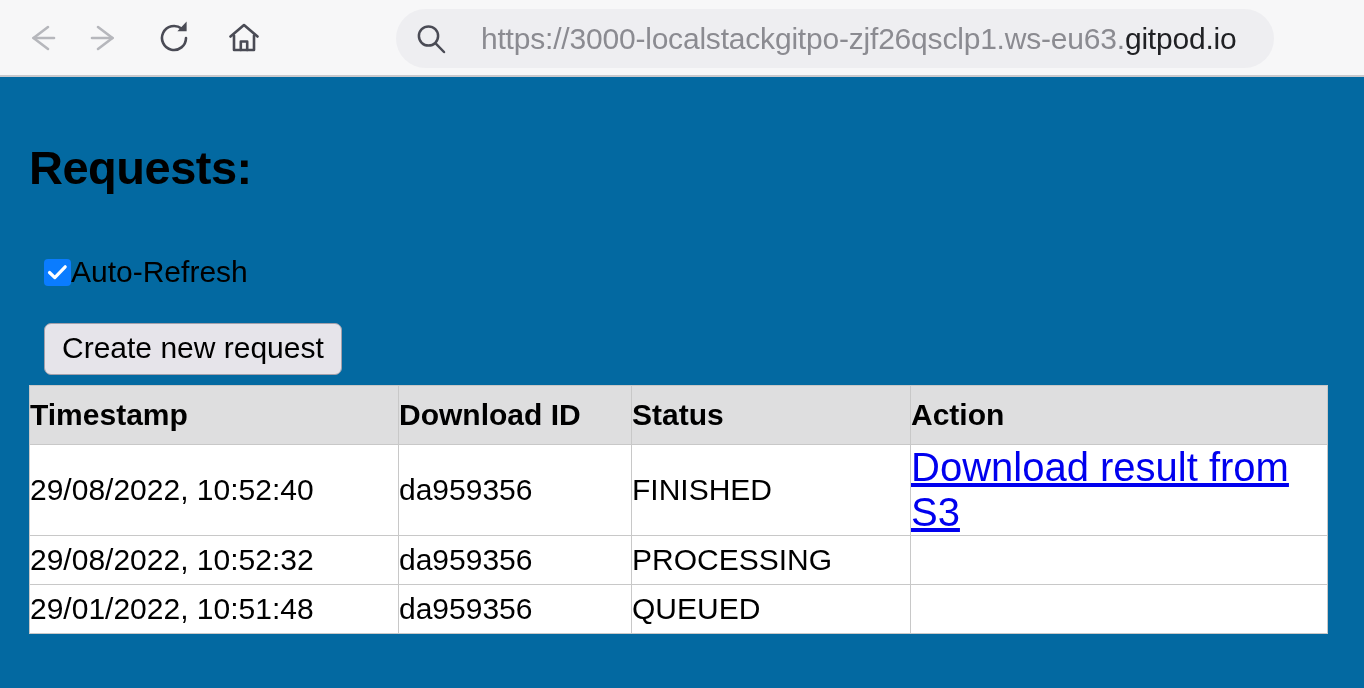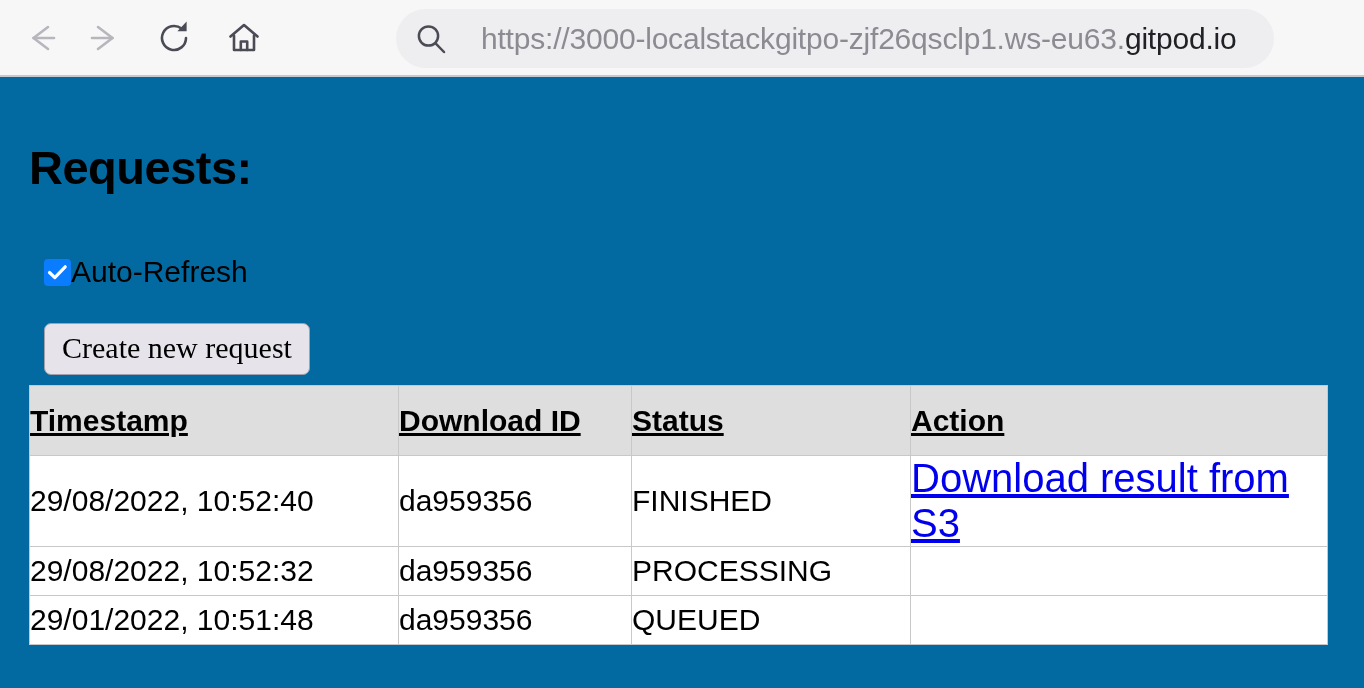--- a/index.html
+++ b/index.html
@@ -119,21 +119,21 @@
     color: #000000;
     line-height: 1;
   }
 
   .create-button {
     position: absolute;
     left: 44px;
     top: 246px;
     padding: 8px 17px 10px 17px;
     font-size: 30px;
-    font-family: Liberation Serif, serif;
+    font-family: Liberation Sans, sans-serif;
     color: #000000;
     background: #e6e4ea;
     border: 1px solid #a3a0ab;
     border-radius: 7px;
     line-height: 1.05;
   }
 
   
   .requests-table {
     position: absolute;
@@ -150,22 +150,21 @@
     text-align: left;
     padding: 0;
     height: 49px;
     vertical-align: middle;
     box-sizing: border-box;
   }
   .requests-table thead th {
     background: #dededf;
     font-weight: bold;
     color: #000000;
-    height: 70px;
-    text-decoration: underline;
+    height: 59px;
   }
   .requests-table tbody td {
     background: #ffffff;
     color: #000000;
   }
   .col-timestamp { width: 369px; }
   .col-request   { width: 233px; }
   .col-status    { width: 279px; }
   .col-action    { width: 417px; }
 

